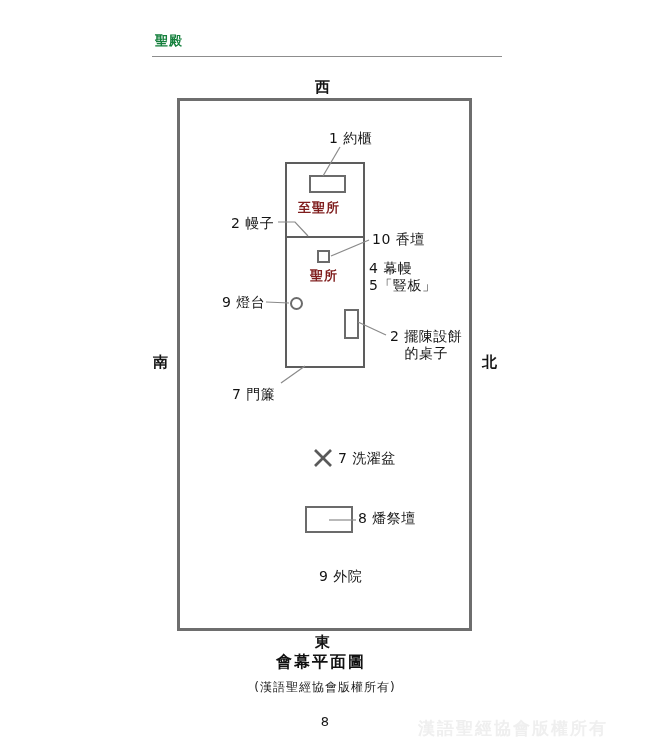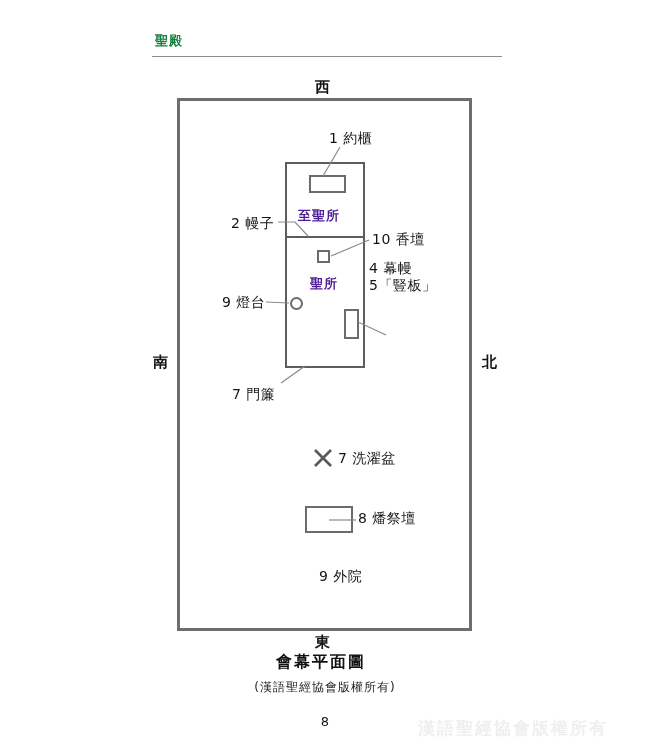--- a/index.html
+++ b/index.html
@@ -131,23 +131,22 @@
     border: 2px solid #6b6b6b;
     box-sizing: border-box;
   }
 
   
   .room-name {
     position: absolute;
     font-size: 13px;
     font-weight: bold;
     letter-spacing: 1px;
-    color: #4c1d95;
+    color: #7f1d1d;
     white-space: nowrap;
-    margin-top: 8px;
   }
   .room-hoh   { left: 298px; top: 199px; }
   .room-holy  { left: 310px; top: 267px; }
 
   
   .lbl {
     position: absolute;
     font-size: 14px;
     color: #141414;
     white-space: nowrap;
@@ -278,20 +277,24 @@
   <div class="room-name room-hoh">至聖所</div>
   <div class="room-name room-holy">聖所</div>
 
   <div class="lbl lbl-ark">1 約櫃</div>
   <div class="lbl lbl-veil6">2 幔子</div>
   <div class="lbl lbl-incense">10 香壇</div>
   <div class="lbl lbl-curtain4">4 幕幔</div>
   <div class="lbl lbl-boards5">5「豎板」</div>
   <div class="lbl lbl-lampstand">9 燈台</div>
 
+  <div class="lbl lbl-table2">
+    <div>2 擺陳設餅</div>
+    <div style="text-align:center">的桌子</div>
+  </div>
 
   <div class="lbl lbl-door7">7 門簾</div>
   <div class="lbl lbl-laver">7 洗濯盆</div>
   <div class="lbl lbl-burnt8">8 燔祭壇</div>
   <div class="lbl lbl-court9">9 外院</div>
 
   <div class="caption">會幕平面圖</div>
   <div class="caption-sub">(漢語聖經協會版權所有)</div>
   <div class="page-num">8</div>
   <div class="watermark">漢語聖經協會版權所有</div>

